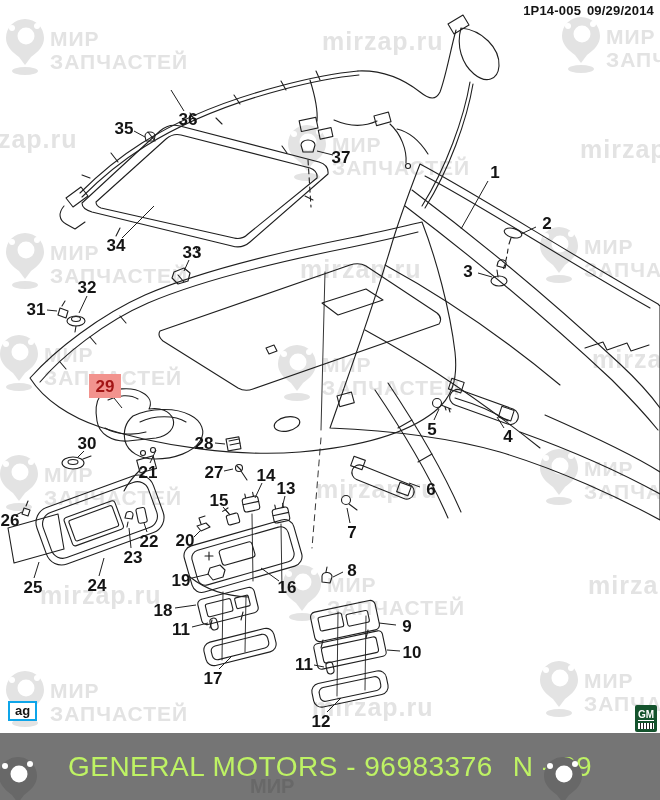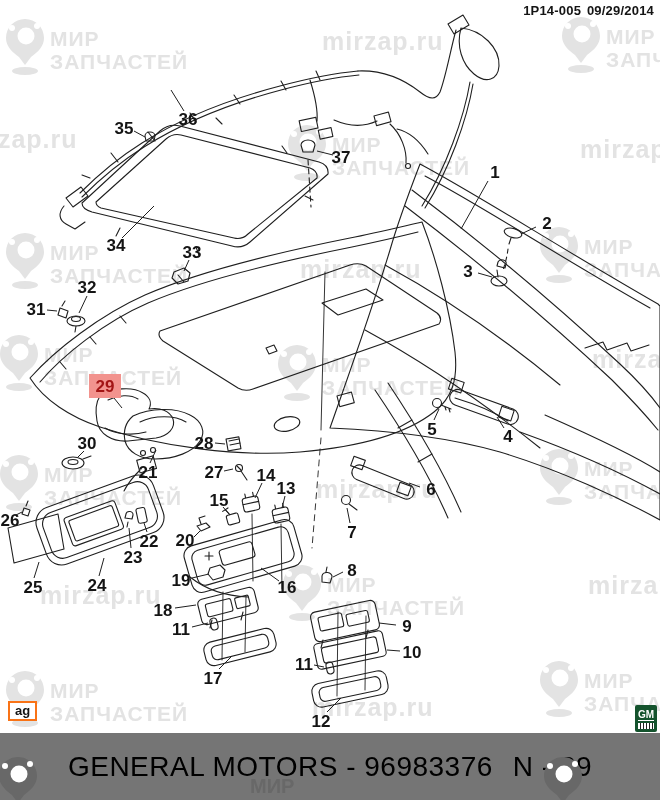--- a/index.html
+++ b/index.html
@@ -2,26 +2,26 @@
 <html><head>
 <meta charset="utf-8">
 <style>
   html,body{margin:0;padding:0;background:#fff;}
   .page{position:relative;width:660px;height:800px;background:#fff;overflow:hidden;
         font-family:"Liberation Sans",sans-serif;}
   .layer{position:absolute;left:0;top:0;width:660px;height:800px;pointer-events:none;}
   #wm-layer{z-index:1;}
   .footer{position:absolute;left:0;right:0;bottom:0;height:67px;background:#757575;z-index:2;
           display:flex;align-items:center;justify-content:center;gap:20px;
-          color:#000000;font-size:28px;letter-spacing:0.5px;}
+          color:#bef264;font-size:28px;letter-spacing:0.5px;}
   #art-layer{z-index:3;}
   .header{position:absolute;top:3px;right:6px;z-index:5;font-size:13px;font-weight:bold;color:#141414;
           letter-spacing:0.2px;}
   .header span + span{margin-left:2px;}
-  .ag-box{position:absolute;left:8px;top:701px;z-index:5;background:#fff;border:2px solid #f97316;
+  .ag-box{position:absolute;left:8px;top:701px;z-index:5;background:#fff;border:2px solid #0ea5e9;
           color:#141414;font-size:13px;font-weight:bold;line-height:16px;padding:0 5px;}
   .gm-box{position:absolute;right:3px;top:705px;z-index:5;width:22px;height:27px;background:#14532d;
           border-radius:2px;display:flex;flex-direction:column;align-items:center;justify-content:center;}
   .gm-text{color:#fff;font-size:10px;font-weight:bold;line-height:11px;border-bottom:1px solid #fff;}
   .gm-strip{margin-top:2px;width:16px;height:6px;
             background:repeating-linear-gradient(90deg,#fff 0 2px,#222 2px 3px);}
 </style>
 </head>
 <body>
 

